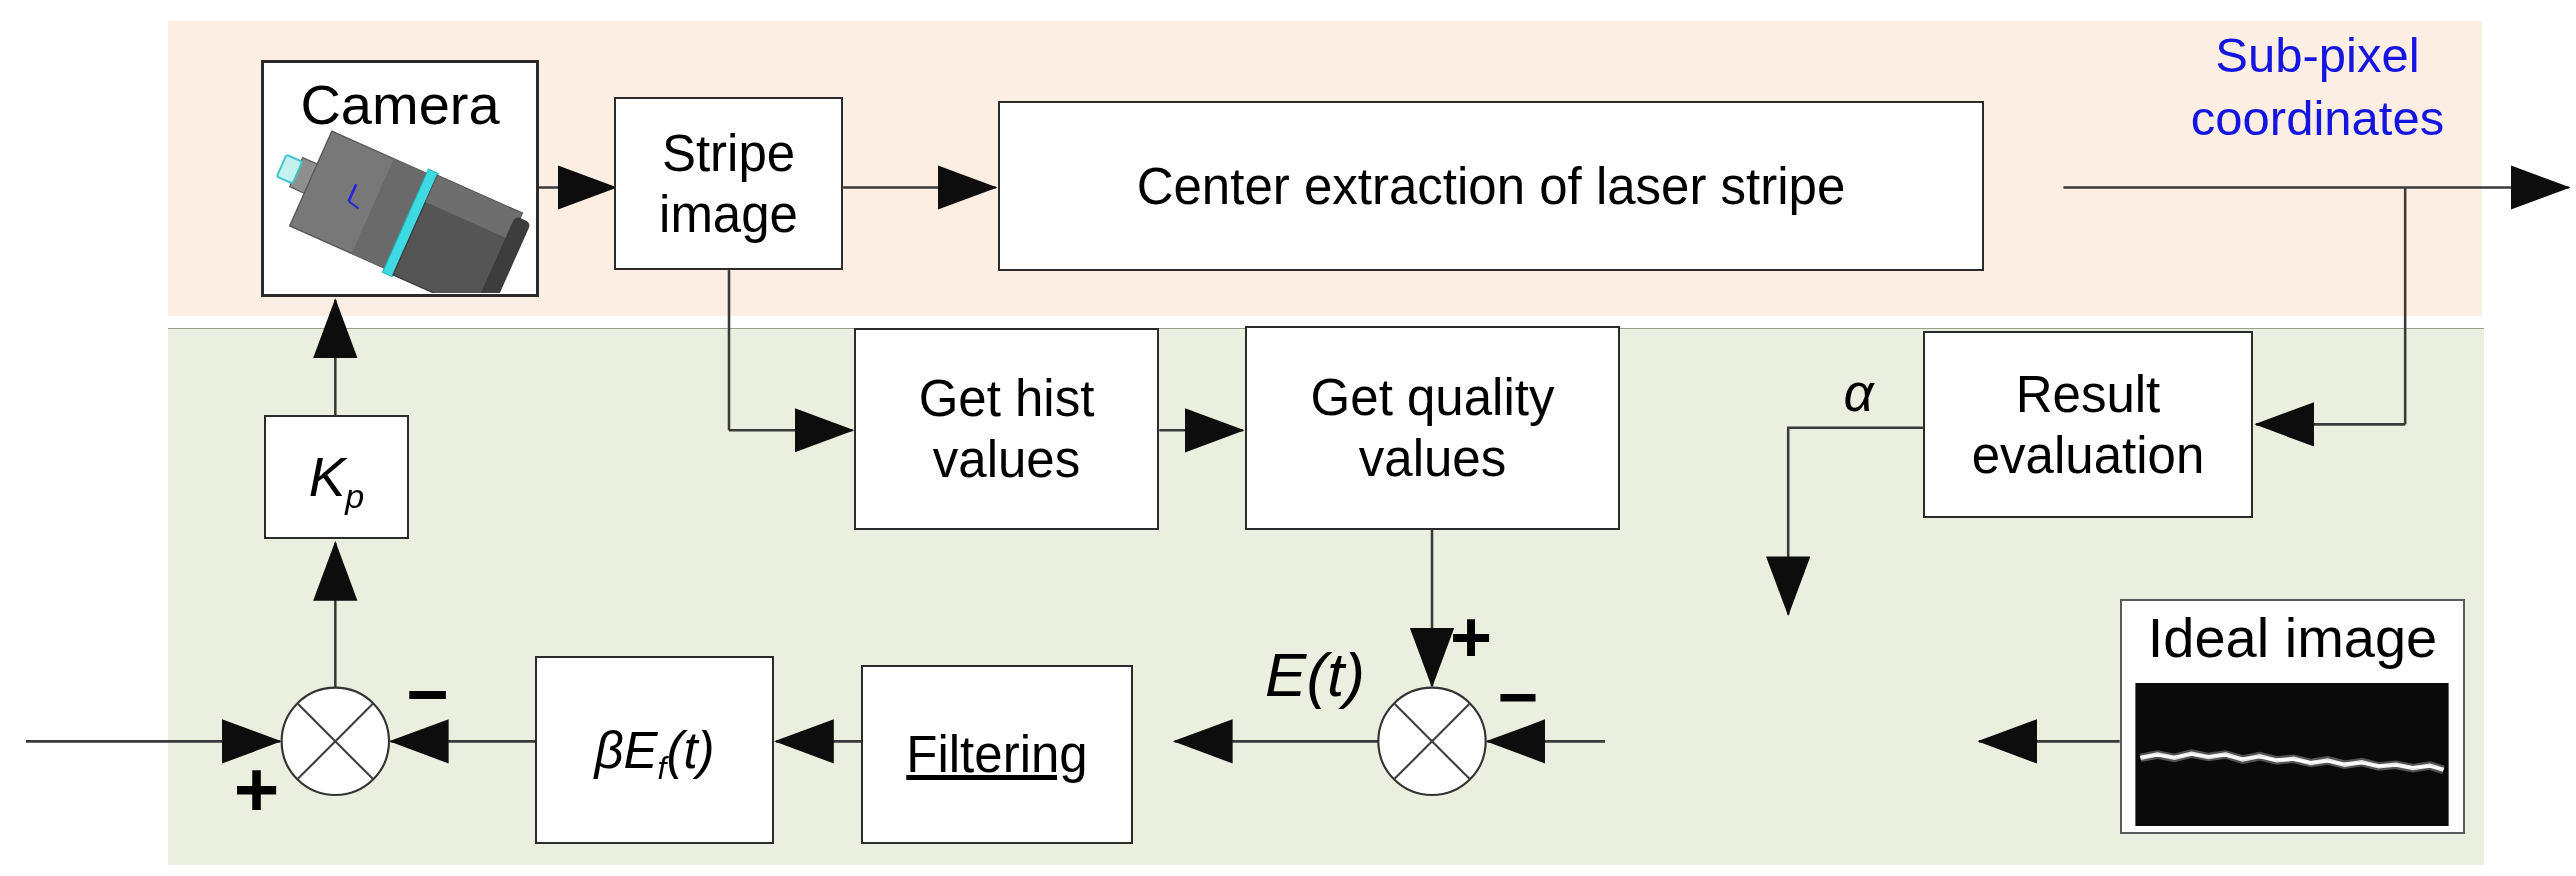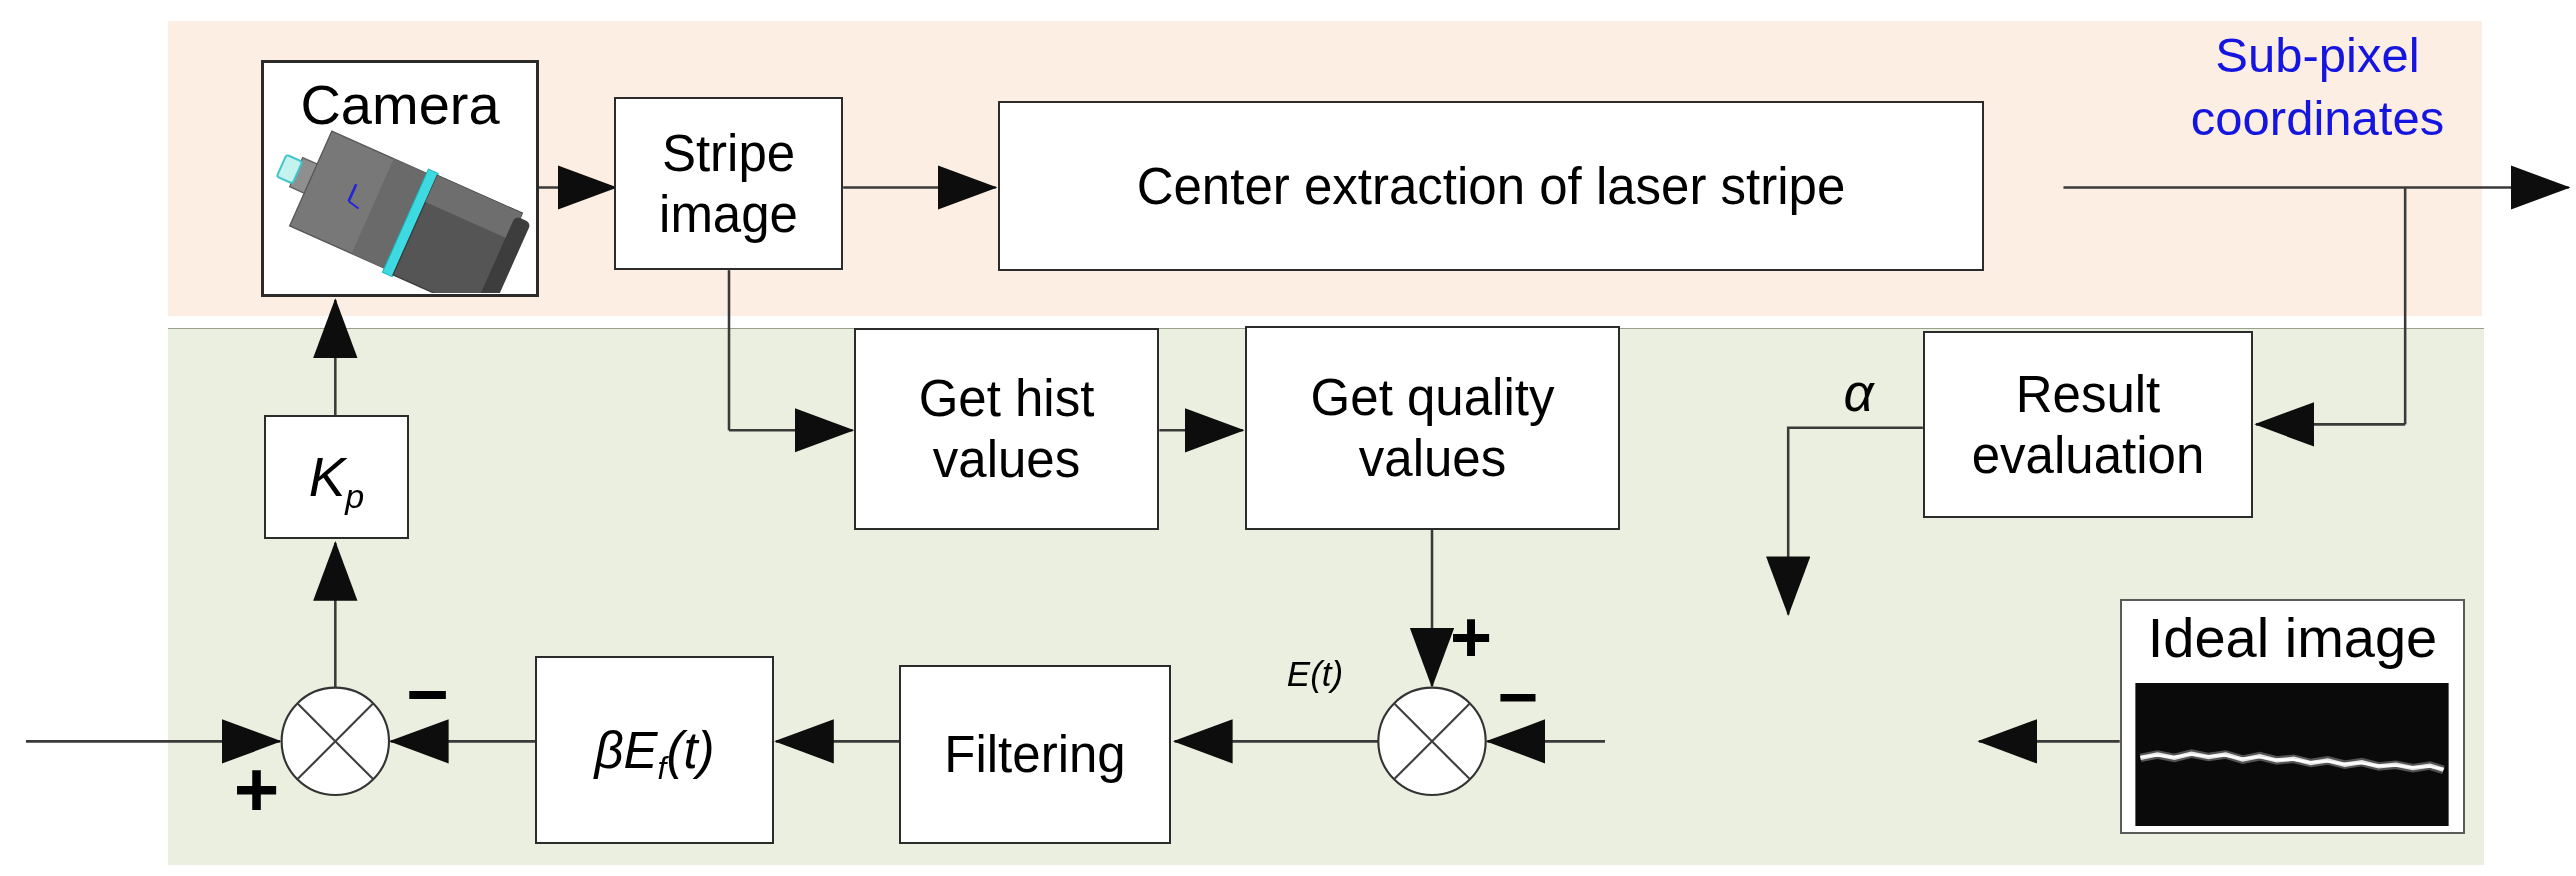--- a/index.html
+++ b/index.html
@@ -136,25 +136,25 @@
 
   <div class="box" style="left:264px;top:415px;width:145px;height:124px;font-size:55px;">
     <span class="it"><span>K</span><sub>p</sub></span>
   </div>
 
 
   <div class="box" style="left:535px;top:656px;width:239px;height:188px;font-size:51px;">
     <span class="it"><span>βE</span><sub>f</sub><span>(t)</span></span>
   </div>
 
-  <div class="box" style="left:899px;top:665px;width:272px;height:179px;">
+  <div class="box" style="left:861px;top:665px;width:272px;height:179px;text-decoration:underline;">
     <span>Filtering</span>
   </div>
 
-  <div class="label it" style="left:1251px;top:646px;width:128px;height:56px;font-size:35px;">
+  <div class="label it" style="left:1251px;top:646px;width:128px;height:56px;font-size:62px;">
     <span>E(t)</span>
   </div>
 
 
   <div class="box grayborder" style="left:2120px;top:599px;width:345px;height:235px;">
     <div class="ideal-title">Ideal image</div>
     <svg class="laser-svg" width="314" height="143" viewBox="0 0 368 168">
       <rect x="0" y="0" width="368" height="168" fill="#0a0a0a"></rect>
       <polyline points="6,88 26,84 46,88 66,83 86,87 106,84 126,90 146,86 166,91 186,89 206,94 226,91 246,96 266,93 286,98 306,96 326,100 346,97 362,102" fill="none" stroke="#ffffff" stroke-width="10" opacity="0.30"></polyline>
       <polyline points="6,88 26,84 46,88 66,83 86,87 106,84 126,90 146,86 166,91 186,89 206,94 226,91 246,96 266,93 286,98 306,96 326,100 346,97 362,102" fill="none" stroke="#ffffff" stroke-width="5" opacity="0.85"></polyline>

